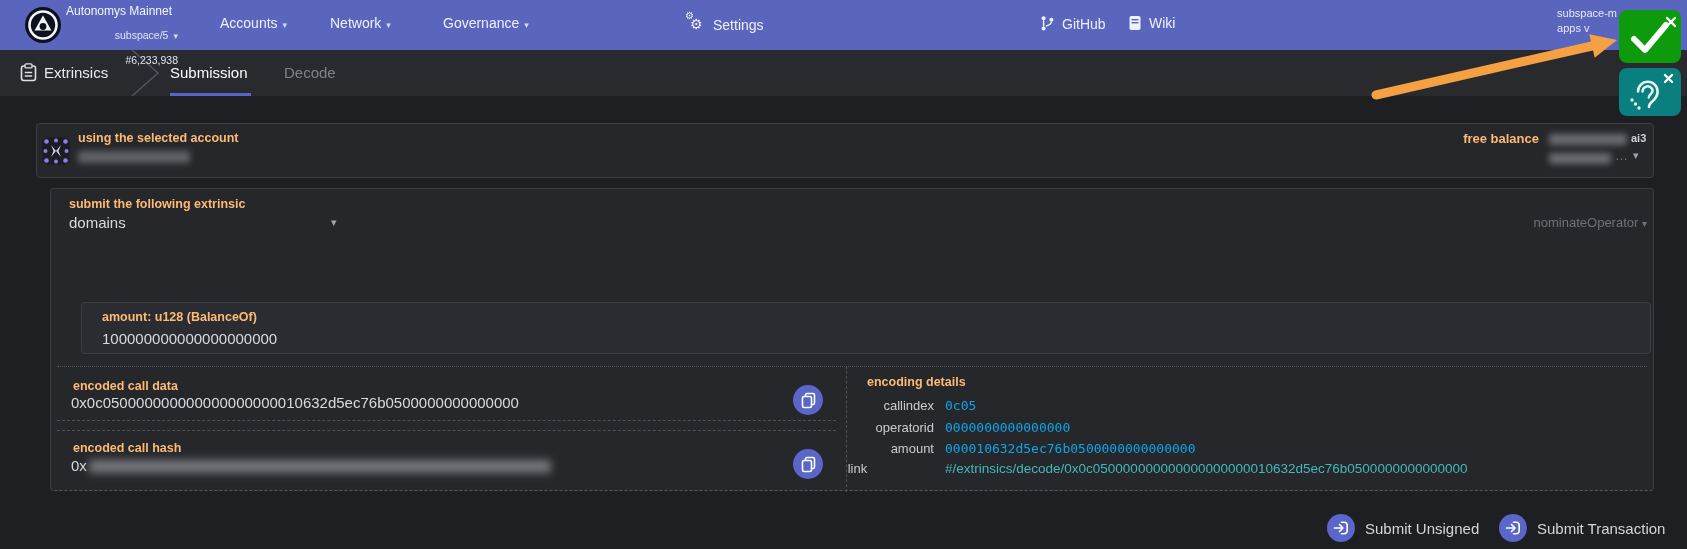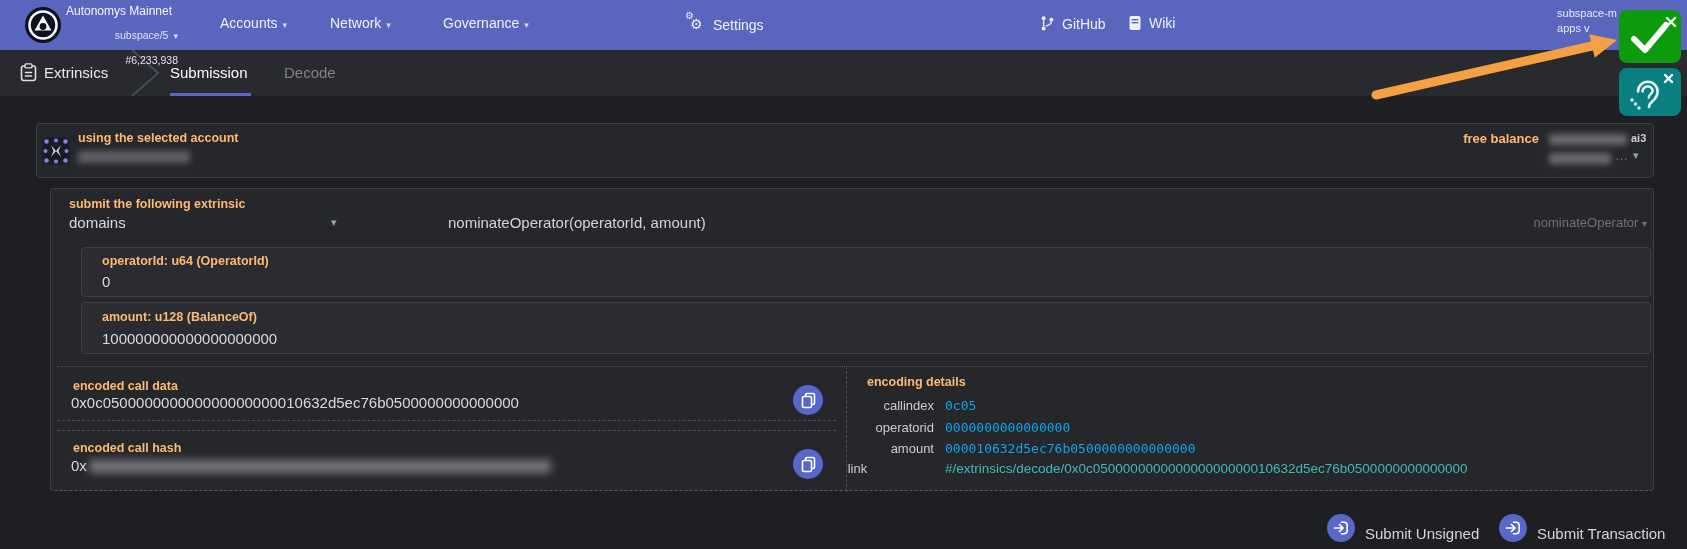--- a/index.html
+++ b/index.html
@@ -45,21 +45,21 @@
   .blurbar{background:#7c7d83;border-radius:3px;filter:blur(3px);opacity:.8}
   .inner-box{position:absolute;background:#2b2c31;border:1px solid #3d3e44;border-radius:4px;box-sizing:border-box}
   .dotline{position:absolute;border-top:1px dotted #53545c;height:0}
   .dashline{position:absolute;border-top:1px dashed #4e4f57;height:0}
   .vdash{position:absolute;border-left:1px dashed #4e4f57;width:0}
   .mono{font-family:"DejaVu Sans Mono",monospace;font-size:13px;color:#0ea5e9;white-space:nowrap}
   .dlabel{font-size:13px;font-weight:400;color:#cbccd0;white-space:nowrap}
   .link{font-size:13.5px;color:#43b8ba;white-space:nowrap}
   .muted{color:#73747b}
   .circle-btn{position:absolute;width:30px;height:30px;border-radius:50%;background:#5a66c8;display:flex;align-items:center;justify-content:center}
-  .action{position:absolute;display:flex;align-items:flex-end}
+  .action{position:absolute;display:flex;align-items:center}
   .action-label{font-size:15px;color:#d4d5d8;margin-left:10px;white-space:nowrap}
 </style>
 </head>
 <body>
 
 <div class="navbar" data-interactable="false">
   <svg class="abs" style="left:24px;top:6px" width="38" height="38" viewBox="0 0 38 38" data-interactable="true">
     <circle cx="19" cy="19" r="18" fill="#0d111f"></circle>
     <circle cx="19" cy="19" r="13.5" fill="none" stroke="#f4f5fa" stroke-width="2.6"></circle>
     <path d="M19 9.5 L27.5 24.5 H10.5 Z" fill="#f4f5fa"></path>
@@ -140,27 +140,22 @@
   <div class="blurbar abs" style="left:1512px;top:29px;width:62px;height:11px" data-interactable="false"></div>
   <div class="abs muted" style="left:1578px;top:24px;font-size:13px" data-interactable="false">…</div>
   <div class="abs" style="left:1596px;top:25px;font-size:11px;color:#a0a2ac" data-interactable="true">▾</div>
 </div>
 
 <div class="card card-extrinsic" data-interactable="false">
   <div class="lbl abs" style="left:18px;top:8px" data-interactable="false">submit the following extrinsic</div>
 
   <div class="val abs" style="left:18px;top:25px" data-interactable="true">domains</div>
   <div class="abs" style="left:280px;top:27px;font-size:11px;color:#a0a2ac" data-interactable="true">▾</div>
-  <div class="val abs" style="left:397px;top:25px;color:#d4d5d8" data-interactable="false">nominateOperator(operatorId, amount)</div>
   <div class="abs" style="right:6px;top:26px;font-size:13px;color:#6f707a" data-interactable="true"><span>nominateOperator</span>&nbsp;<span style="font-size:10px" data-interactable="false">▾</span></div>
 
-  <div class="inner-box" style="left:30px;top:58px;right:2px;height:50px" data-interactable="true">
-    <div class="lbl abs" style="left:20px;top:6px" data-interactable="false">operatorId: u64 (OperatorId)</div>
-    <div class="val abs" style="left:20px;top:25px" data-interactable="false">0</div>
-  </div>
 
   <div class="inner-box" style="left:30px;top:113px;right:2px;height:52px" data-interactable="true">
     <div class="lbl abs" style="left:20px;top:7px" data-interactable="false">amount: u128 (BalanceOf)</div>
     <div class="val abs" style="left:20px;top:27px" data-interactable="false">100000000000000000000</div>
   </div>
 
   <div class="dotline" style="left:6px;right:6px;top:177px" data-interactable="false"></div>
 
   <div class="lbl abs" style="left:22px;top:190px" data-interactable="false">encoded call data</div>
   <div class="val abs" style="left:20px;top:205px" data-interactable="false">0x0c050000000000000000000010632d5ec76b0500000000000000</div>

